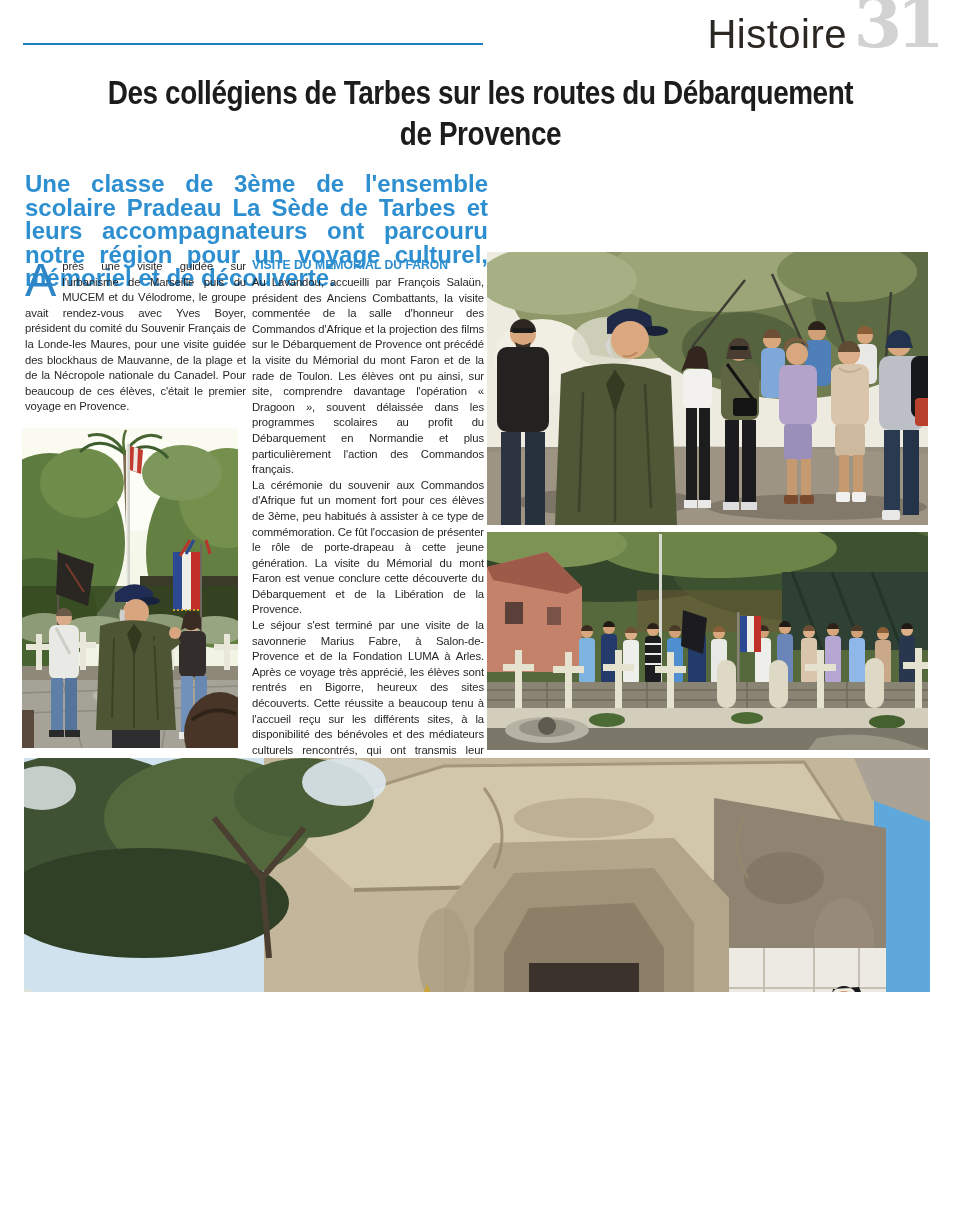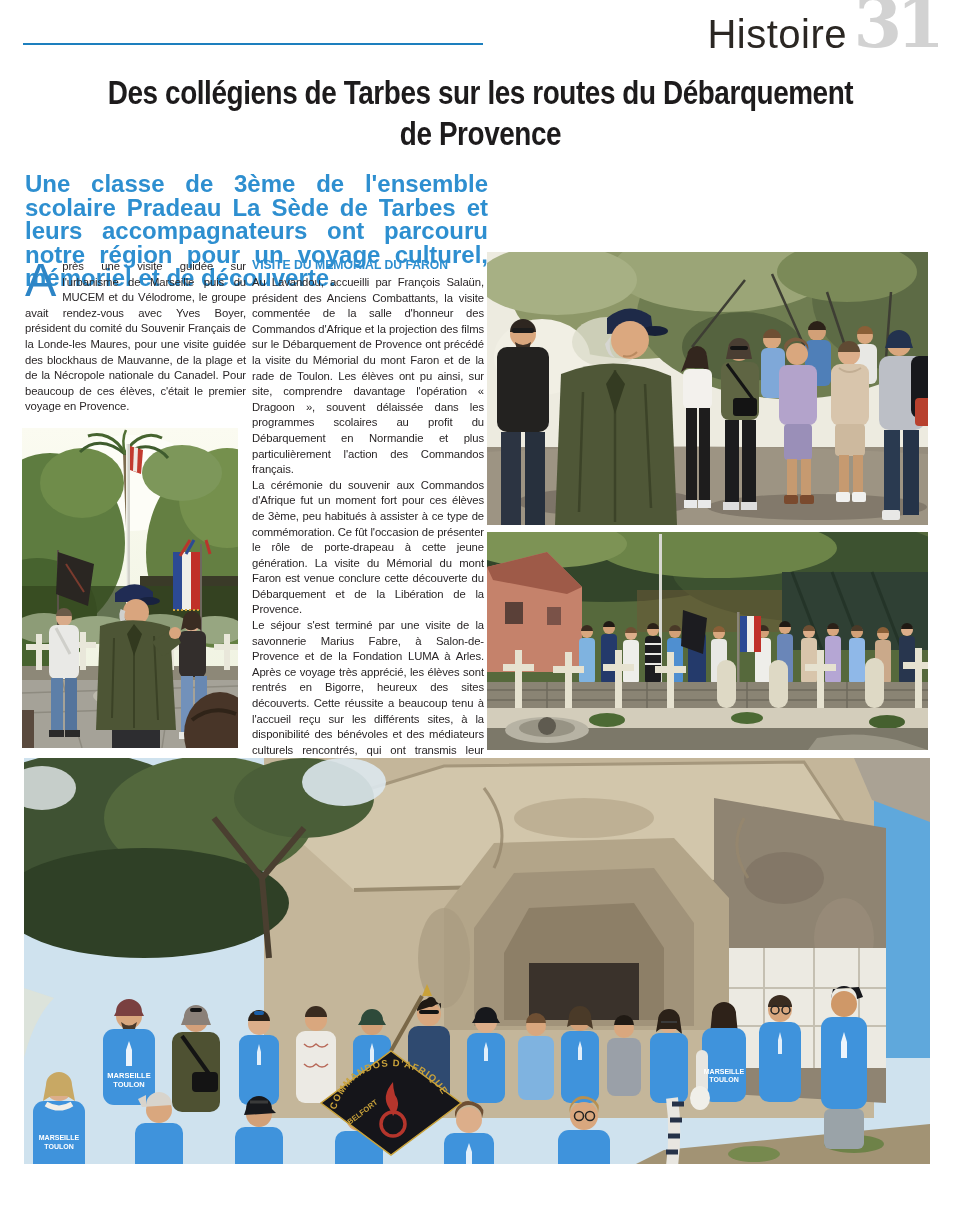--- a/index.html
+++ b/index.html
@@ -1,16 +1,16 @@
 <!DOCTYPE html>
 <html><head>
 <meta charset="utf-8">
 <style>
   html,body{margin:0;padding:0;background:#ffffff;}
-  .page{position:relative;width:953px;height:1164px;background:#fff;overflow:hidden;
+  .page{position:relative;width:953px;height:992px;background:#fff;overflow:hidden;
         font-family:"Liberation Sans",sans-serif;}
   
   .top-rule{position:absolute;left:23px;top:43px;width:460px;height:2px;background:#1d7fbe;}
   .masthead-title{position:absolute;top:12px;right:106px;font-size:40px;font-weight:400;
         color:#2b2723;letter-spacing:.5px;}
   .masthead-number{position:absolute;top:-12px;right:14px;font-size:70px;font-weight:bold;
         font-family:"DejaVu Serif",serif;color:#d2d2d2;letter-spacing:-6px;line-height:1;}
   
   .title{position:absolute;top:68px;left:0;width:953px;margin:4px;text-align:center;color:#1d1b1c;}
   .title-line{display:block;font-size:34px;line-height:41px;font-weight:bold;letter-spacing:-.5px;

